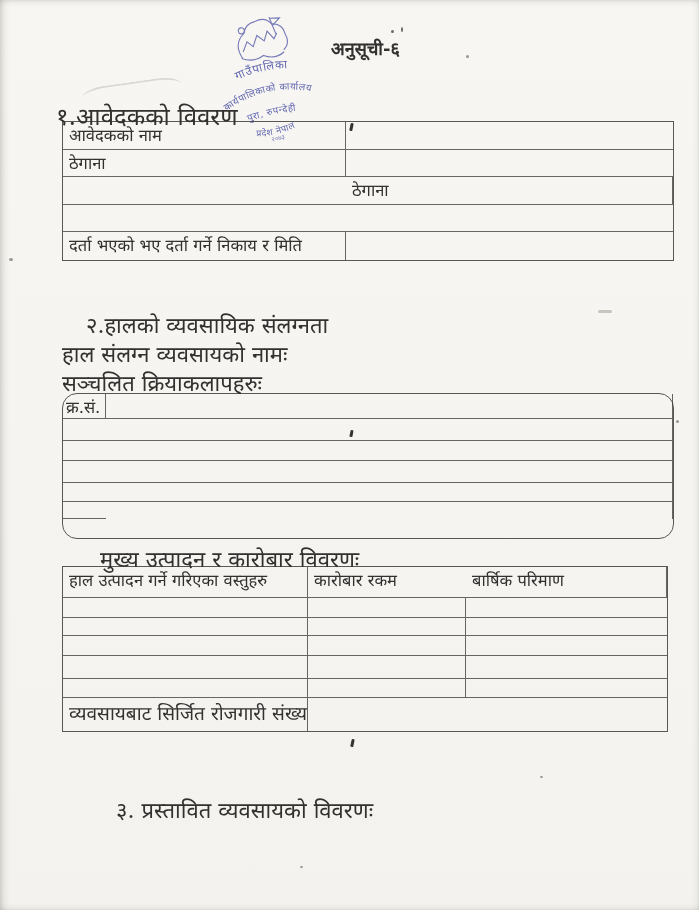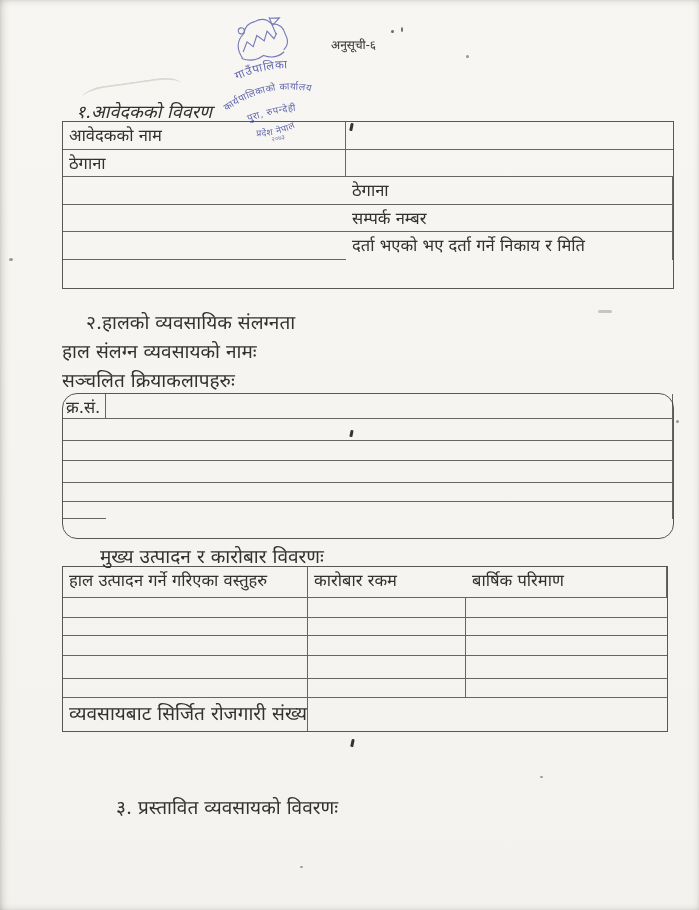--- a/index.html
+++ b/index.html
@@ -10,33 +10,33 @@
     background:linear-gradient(180deg,#f7f6f2 0%,#f5f4f0 55%,#f3f2ee 100%);
     box-shadow:inset 7px 0 10px -7px rgba(60,55,45,.35),
                inset -5px 0 9px -7px rgba(60,55,45,.25),
                inset 0 6px 10px -8px rgba(60,55,45,.28),
                inset 0 -6px 10px -8px rgba(60,55,45,.22);
     overflow:hidden;
     font-family:"DejaVu Serif", serif;
     color:#333130;
   }
   .abs{position:absolute;}
-  .heading{font-size:19px;white-space:nowrap;}
+  .heading{font-size:22px;white-space:nowrap;}
   .ftable{position:absolute;display:grid;border:1px solid rgba(50,48,46,.8);}
   .cell{border-right:1px solid rgba(55,53,50,.75);border-bottom:1px solid rgba(55,53,50,.75);
         padding:3px 6px 1px 6px;font-size:16.5px;line-height:1.35;overflow:hidden;white-space:nowrap;}
   .cell.last-col{border-right:none;}
   .cell.last-row{border-bottom:none;}
   .ink-tick{position:absolute;width:3px;height:8px;background:#35322f;border-radius:2px 2px 1px 1px;transform:rotate(12deg);}
   .speck{position:absolute;background:#9a968e;border-radius:50%;}
   .crease{position:absolute;border-top:2px solid #c4c1b8;border-radius:50%/18px;opacity:.55;height:16px;}
   .seal-wrap{position:absolute;left:186px;top:14px;width:156px;height:132px;
              transform:rotate(-13deg);opacity:.88;}
   .seal-wrap svg text{font-family:"DejaVu Serif", serif;}
-  .title{font-size:12px;font-weight:normal;white-space:nowrap;}
+  .title{font-size:18px;font-weight:bold;white-space:nowrap;}
 </style>
 </head>
 <body>
 
 <div class="page">
 
   <div class="crease" style="left:82px;top:82px;width:100px;transform:rotate(-8deg);"></div>
 
   <div class="seal-wrap">
     <svg width="156" height="132" viewBox="0 0 156 132">
@@ -68,31 +68,30 @@
       </text>
       <text x="72" y="128" font-size="6.5" fill="#4a50a5" opacity="0.8">२०७३</text>
     </svg>
   </div>
 
   <div class="abs title" style="left:331px;top:36px;">अनुसूची-६</div>
 
   <div class="speck" style="left:391px;top:30px;width:3px;height:3px;background:#6b6862;"></div>
   <div class="speck" style="left:401px;top:27px;width:2px;height:5px;background:#6b6862;"></div>
 
-  <div class="abs heading" style="left:76px;top:99px;font-size:18px;font-style:italic;">१.आवेदकको विवरण</div>
+  <div class="abs heading" style="left:56px;top:99px;font-size:24px;">१.आवेदकको विवरण</div>
 
   <div class="ftable" style="left:62px;top:121px;width:610px;grid-template-columns:283px 1fr;grid-auto-rows:27.6px;">
     <div class="cell">आवेदकको नाम</div>
     <div class="cell last-col"></div>
     <div class="cell">ठेगाना</div>
     <div class="cell last-col"></div>
     <div class="cell last-col"></div>
     <div class="cell">ठेगाना</div>
     <div class="cell last-col"></div>
-    <div class="cell">सम्पर्क नम्बर</div>
     <div class="cell last-col"></div>
     <div class="cell last-row">दर्ता भएको भए दर्ता गर्ने निकाय र मिति</div>
     <div class="cell last-col last-row"></div>
   </div>
   <div class="ink-tick" style="left:350px;top:123px;"></div>
 
   <div class="abs heading" style="left:86px;top:309px;">२.हालको व्यवसायिक संलग्नता</div>
   <div class="abs heading" style="left:62px;top:338px;">हाल संलग्न व्यवसायको नामः</div>
   <div class="abs heading" style="left:62px;top:367px;">सञ्चलित क्रियाकलापहरुः</div>
 

